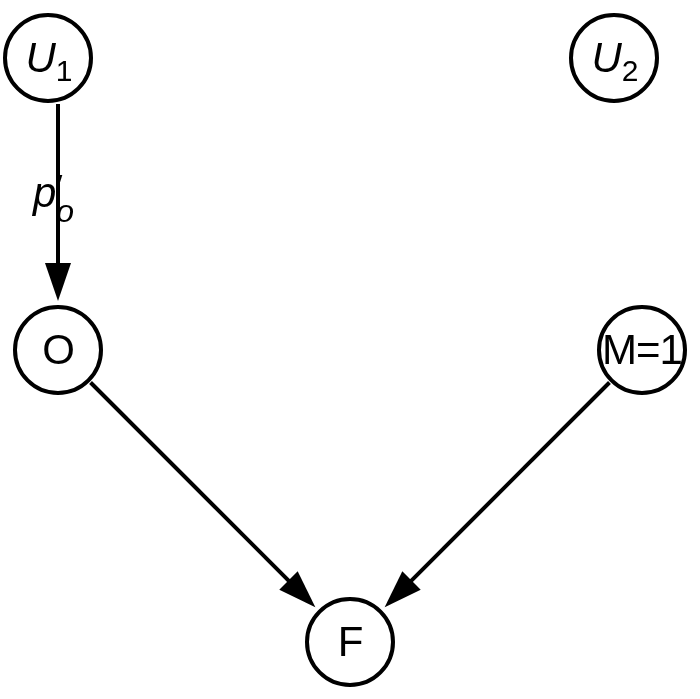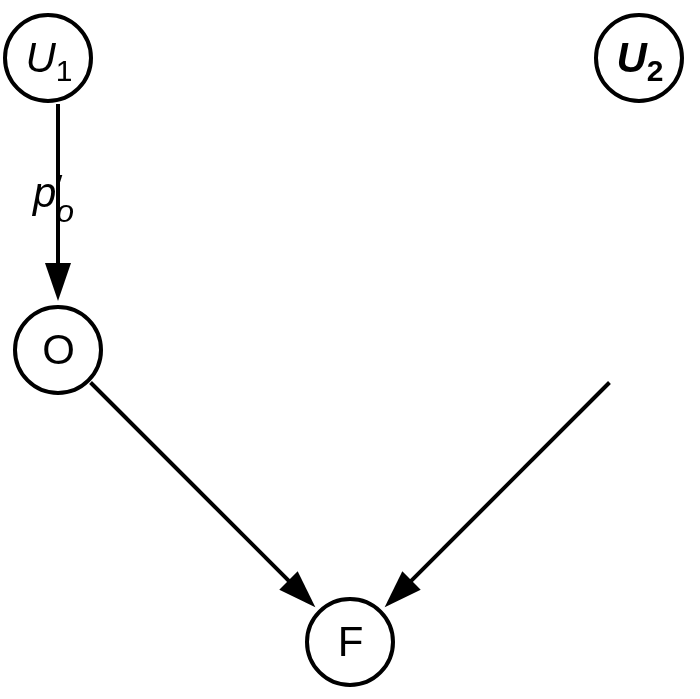--- a/index.html
+++ b/index.html
@@ -91,28 +91,31 @@
       <line x1="90.5269119345812" y1="382.52691193458116" x2="291.3101371615166" y2="583.3101371615166" stroke="#000000" stroke-width="4"></line>
       <polygon points="315.3517677218592,607.3517677218592 279.28932188134524,589.6740981921955 297.6740981921955,571.2893218813454" fill="#000000"></polygon>
       <line x1="609.4730880654188" y1="382.52691193458116" x2="408.6898628384834" y2="583.3101371615166" stroke="#000000" stroke-width="4"></line>
       <polygon points="384.6482322781408,607.3517677218592 402.3259018078045,571.2893218813454 420.71067811865476,589.6740981921955" fill="#000000"></polygon>
     </svg>
 
   <div class="node" style="left: 3px; top: 13px; height: 90px; width: 90px;">
     <span class="node-label"><span class="label-base italic">U</span><span class="label-sub">1</span></span>
   </div>
 
-  <div class="node" style="left: 594px; top: 13px; height: 90px; width: 90px; font-weight: bold;">
+  <div class="node" style="left: 569px; top: 13px; height: 90px; width: 90px;">
     <span class="node-label"><span class="label-base italic">U</span><span class="label-sub">2</span></span>
   </div>
 
   <div class="node" style="left: 13px; top: 305px; height: 90px; width: 90px;">
     <span class="node-label"><span class="label-base">O</span><span class="label-sub"></span></span>
   </div>
 
+  <div class="node" style="left: 597px; top: 305px; height: 90px; width: 90px;">
+    <span class="node-label"><span class="label-base">M=1</span><span class="label-sub"></span></span>
+  </div>
 
   <div class="node" style="left: 305px; top: 597px; height: 90px; width: 90px;">
     <span class="node-label"><span class="label-base">F</span><span class="label-sub"></span></span>
   </div>
 
   <div class="edge-label">
     <span class="label-base">p</span><span class="stack">
         <span class="prime">′</span>
         <span class="sub-o">o</span>
       </span>

